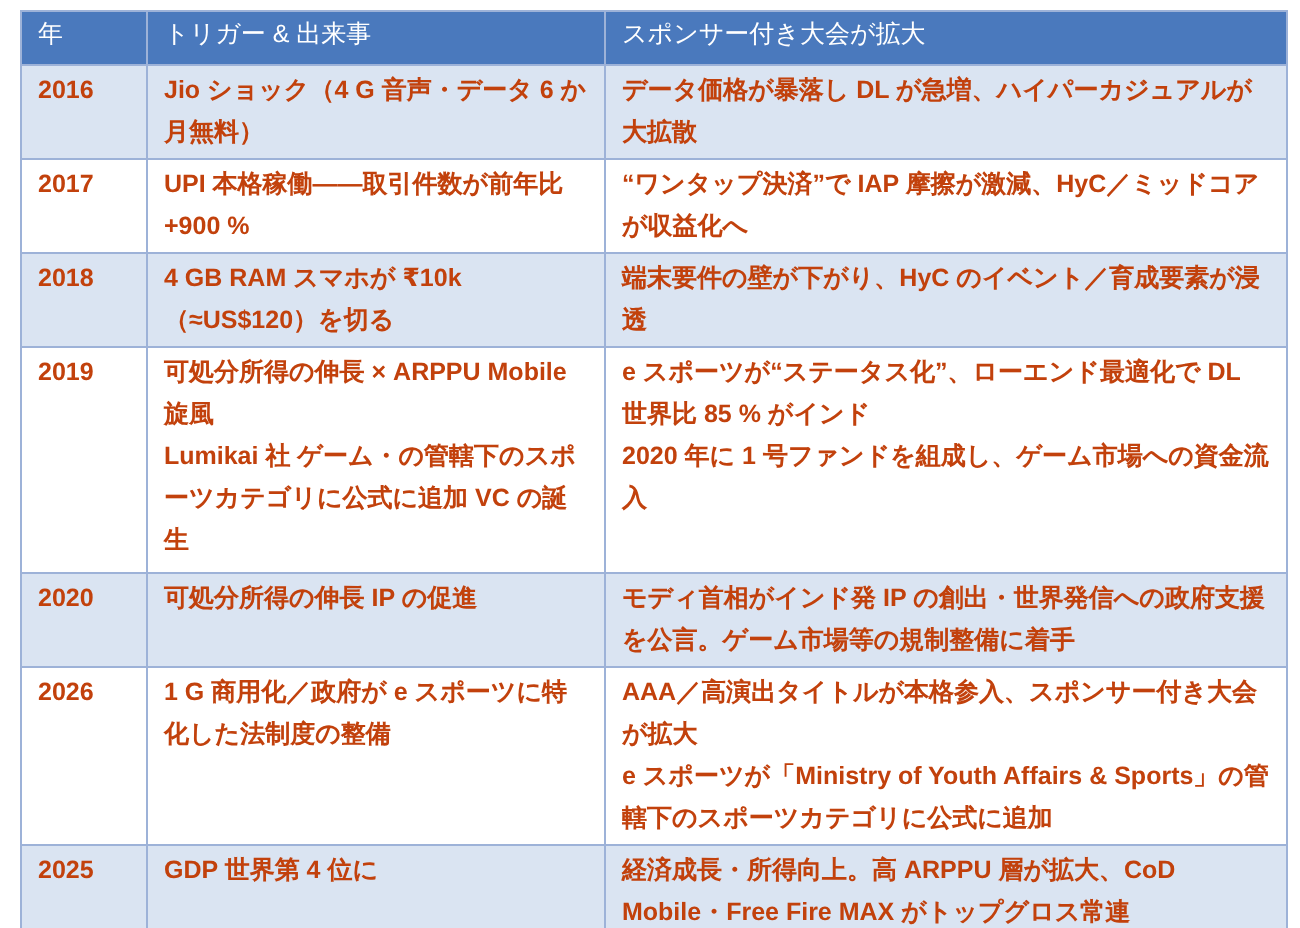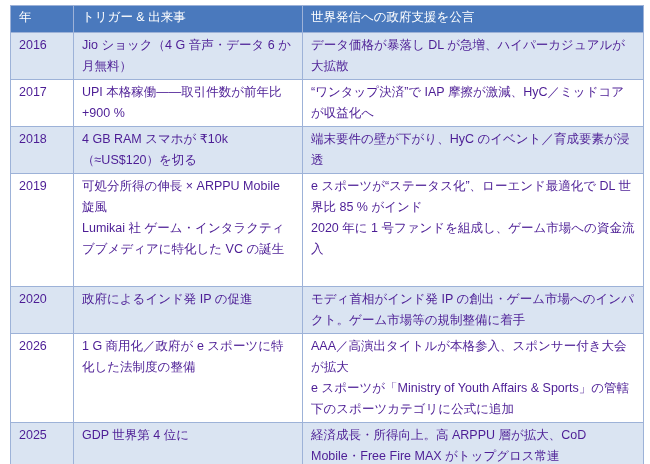--- a/index.html
+++ b/index.html
@@ -29,22 +29,23 @@
   table.timeline col.c-trigger{ width: 229px; }
   table.timeline col.c-impact { width: 341px; }
 
   table.timeline th,
   table.timeline td {
     border: 1px solid #9db2d8;
     vertical-align: top;
     padding: 2px 8px 2px 8px;
     font-size: 12.5px;
     line-height: 21px;
-    color: #4c1d95;
+    color: #c2410c;
     overflow: hidden;
+    font-weight: bold;
   }
   table.timeline thead th {
     background: #4a79bd;
     color: #ffffff;
     font-weight: normal;
     text-align: left;
     height: 24px;
     padding-top: 1px;
     padding-bottom: 1px;
     line-height: 20px;
@@ -72,21 +73,21 @@
   <table class="timeline">
     <colgroup>
       <col class="c-year">
       <col class="c-trigger">
       <col class="c-impact">
     </colgroup>
     <thead>
       <tr>
         <th>年</th>
         <th>トリガー &amp; 出来事</th>
-        <th>世界発信への政府支援を公言</th>
+        <th>スポンサー付き大会が拡大</th>
       </tr>
     </thead>
     <tbody>
       <tr class="band h45">
         <td class="year-cell">2016</td>
         <td>
             <p>Jio ショック（4 G 音声・データ 6 か月無料）</p>
           </td>
         <td>
             <p>データ価格が暴落し DL が急増、ハイパーカジュアルが大拡散</p>
@@ -107,34 +108,34 @@
             <p>4 GB RAM スマホが ₹10k（≈US$120）を切る</p>
           </td>
         <td>
             <p>端末要件の壁が下がり、HyC のイベント／育成要素が浸透</p>
           </td>
       </tr>
       <tr class="plain h109">
         <td class="year-cell">2019</td>
         <td>
           <p>可処分所得の伸長 × ARPPU Mobile 旋風</p>
-          <p>Lumikai 社 ゲーム・インタラクティブブメディアに特化した VC の誕生</p>
+          <p>Lumikai 社 ゲーム・の管轄下のスポーツカテゴリに公式に追加 VC の誕生</p>
         </td>
         <td>
           <p>e スポーツが“ステータス化”、ローエンド最適化で DL 世界比 85 % がインド</p>
           <p>2020 年に 1 号ファンドを組成し、ゲーム市場への資金流入</p>
         </td>
       </tr>
       <tr class="band h45">
         <td class="year-cell">2020</td>
         <td>
-            <p>政府によるインド発 IP の促進</p>
+            <p>可処分所得の伸長 IP の促進</p>
           </td>
         <td>
-            <p>モディ首相がインド発 IP の創出・ゲーム市場へのインパクト。ゲーム市場等の規制整備に着手</p>
+            <p>モディ首相がインド発 IP の創出・世界発信への政府支援を公言。ゲーム市場等の規制整備に着手</p>
           </td>
       </tr>
       <tr class="plain h88">
         <td class="year-cell">2026</td>
         <td>
             <p>1 G 商用化／政府が e スポーツに特化した法制度の整備</p>
           </td>
         <td>
           <p>AAA／高演出タイトルが本格参入、スポンサー付き大会が拡大</p>
           <p>e スポーツが「Ministry of Youth Affairs &amp; Sports」の管轄下のスポーツカテゴリに公式に追加</p>

